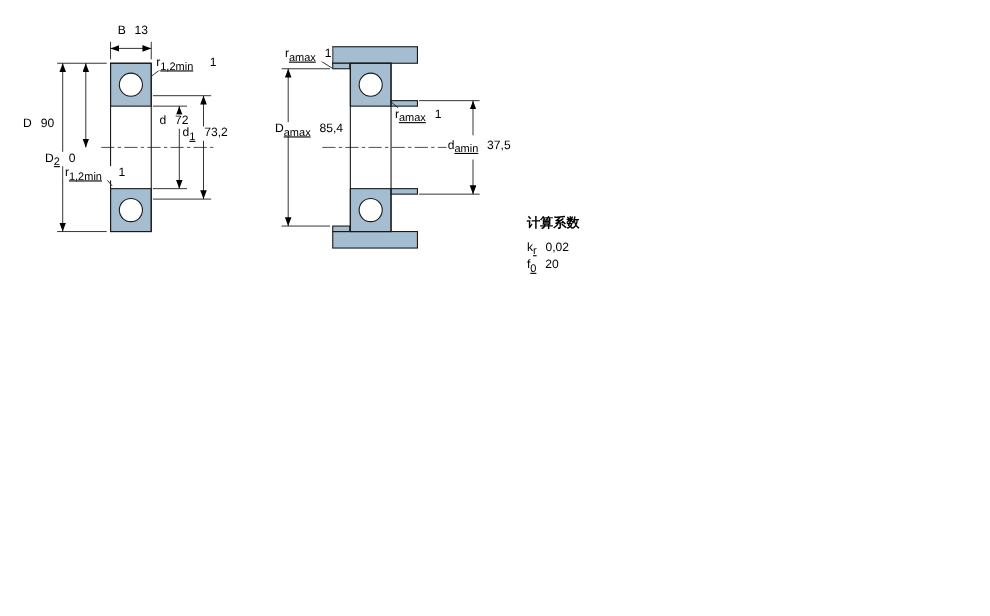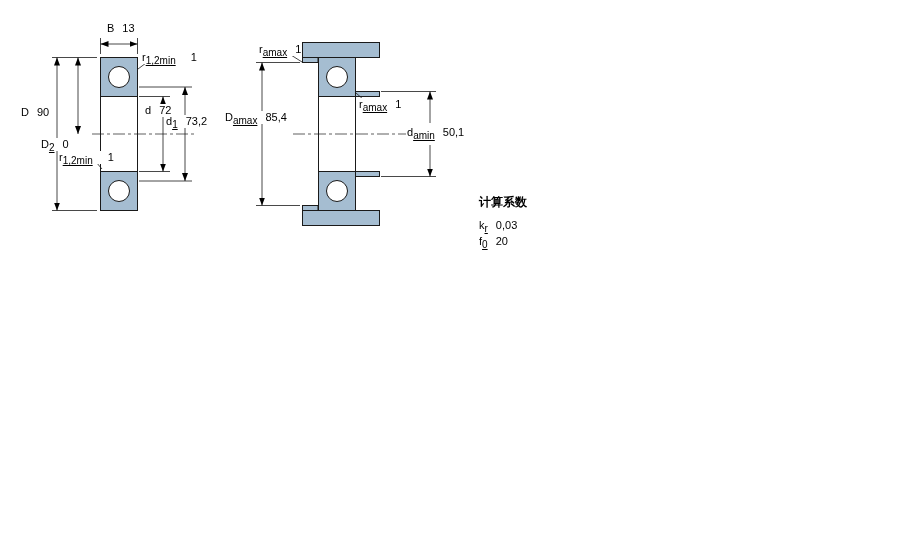--- a/index.html
+++ b/index.html
@@ -136,37 +136,37 @@
   </div>
 
   <div class="lbl" style="left:58px; top:151px;">
     <span>r</span><sub>1,2min</sub><span class="gap-wide">1</span>
   </div>
 
   <div class="lbl" style="left:258px; top:43px;">
     <span>r</span><sub>amax</sub><span class="gap">1</span>
   </div>
 
-  <div class="lbl" style="left:224px; top:111px;">
+  <div class="lbl" style="left:249px; top:111px;">
     <span>D</span><sub>amax</sub><span class="gap">85,4</span>
   </div>
 
   <div class="lbl" style="left:358px; top:98px;">
     <span>r</span><sub>amax</sub><span class="gap">1</span>
   </div>
 
   <div class="lbl" style="left:406px; top:126px;">
-    <span>d</span><sub>amin</sub><span class="gap">50,1</span>
+    <span>d</span><sub>amin</sub><span class="gap">37,5</span>
   </div>
 
   <div class="lbl factors-title" style="left:478px; top:196px;font-family:Liberation Serif, serif;">
     <span>计算系数</span>
   </div>
 
   <div class="lbl" style="left:478px; top:219px;">
-    <span>k</span><sub>r</sub><span class="gap">0,03</span>
+    <span>k</span><sub>r</sub><span class="gap">0,02</span>
   </div>
 
   <div class="lbl" style="left:478px; top:235px;">
     <span>f</span><sub>0</sub><span class="gap">20</span>
   </div>
 
 </div>
 
 </body></html>

